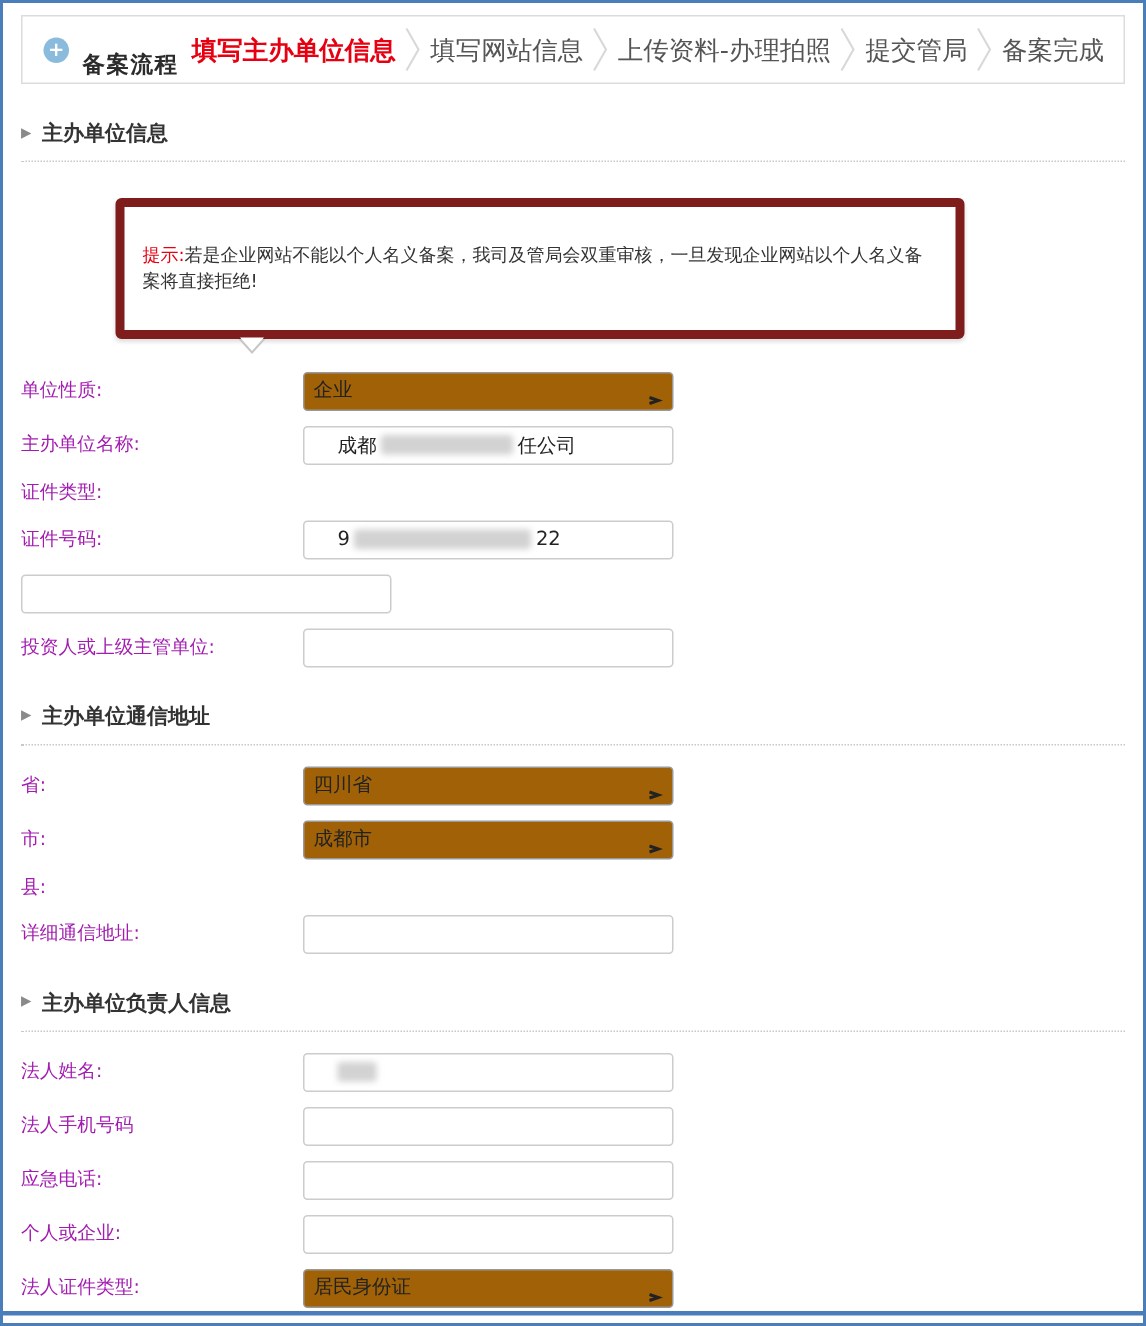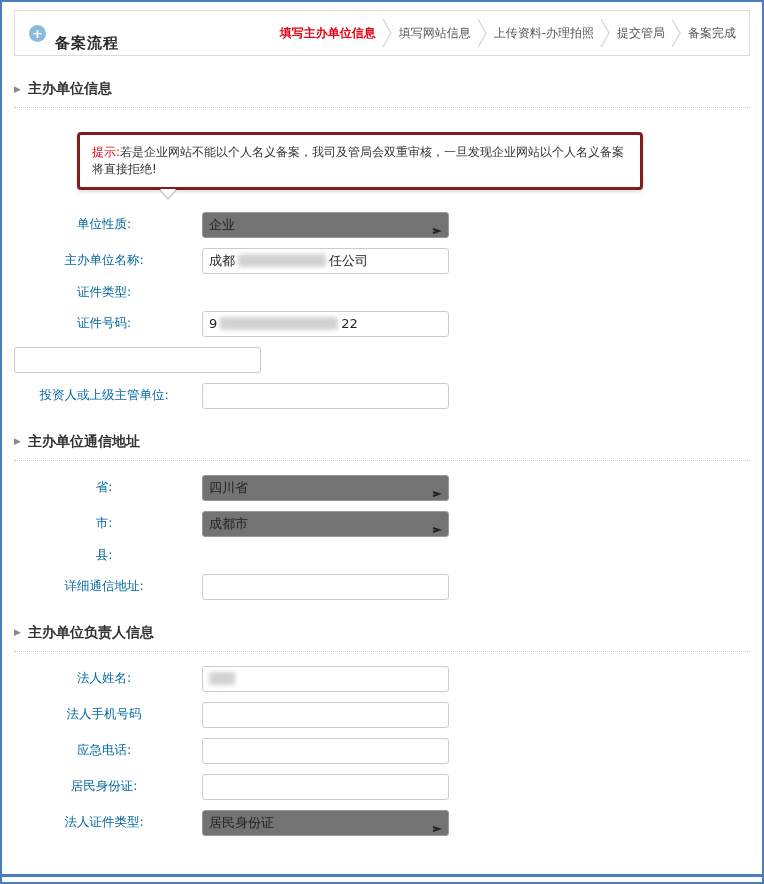--- a/index.html
+++ b/index.html
@@ -26,85 +26,85 @@
   .title-wrap { display:flex; align-items:center; gap:9px; }
   .plus-icon {
     width:17px; height:17px; border-radius:50%;
     background:#8abbdd; color:#fff;
     display:flex; align-items:center; justify-content:center;
     font-size:13px; line-height:1; font-weight:bold;
   }
   .page-title { font-size:15px; font-weight:bold; color:#2b2b2b; letter-spacing:1px;margin-top:20px; }
 
   .steps { display:flex; align-items:center; }
-  .step { font-size:12px; color:#555; padding:0 5px; white-space:nowrap;text-align:center; }
+  .step { font-size:17px; color:#555; padding:0 5px; white-space:nowrap;text-align:center; }
   .step.active { color:#e60012; font-weight:bold; }
   .chev { display:flex; align-items:center; }
 
   
   .content { padding:0 12px; }
   .section-header {
     margin-top:24px;
     display:flex; align-items:center; gap:7px;
     font-size:14px; font-weight:bold; color:#333;
   }
   .arrow-icon { font-size:9px; color:#8a8a8a; line-height:1; }
   .dotted { border-bottom:1px dotted #c8c8c8; margin:9px 0 14px 0; }
 
   
   .tip-row { position:relative; margin:16px 0 22px 63px; width:566px; }
   .tip-box {
-    border:3px solid #7f1d1d; border-radius:4px;
+    border:6px solid #7f1d1d; border-radius:4px;
     box-shadow:0 2px 3px rgba(0,0,0,0.13);
-    padding:9px 12px; font-size:12px; color:#333; background:#fff;
+    padding:24px 12px; font-size:12px; color:#333; background:#fff;
     line-height:1.4;
     margin-top:24px;
   }
   .tip-prefix { color:#e60012; }
   .tip-tail-border {
     position:absolute; left:82px; bottom:-10px; width:0; height:0;
     border-left:9px solid transparent; border-right:9px solid transparent;
     border-top:10px solid #c6c6c6;
   }
   .tip-tail-fill {
     position:absolute; left:83px; bottom:-8px; width:0; height:0;
     border-left:8px solid transparent; border-right:8px solid transparent;
     border-top:9px solid #ffffff;
   }
 
   
   .field-row { display:flex; align-items:center; margin-bottom:10px; }
   .field-label {
-    width:188px; text-align:center; padding-right:8px;
-    font-size:12.5px; color:#0369a1;
+    width:188px; text-align:left; padding-right:8px;
+    font-size:12.5px; color:#a21caf;
   }
   .text-input {
     width:247px; height:26px;
     border:1px solid #ccc; border-radius:3px;
     padding:0 6px; font-size:13px; color:#222;
     font-family:inherit; background:#fff;
   }
   .fake-input {
     width:247px; height:26px;
     border:1px solid #ccc; border-radius:3px;
-    padding:0 6px; font-size:13px; color:#222;
+    padding:0 22px; font-size:13px; color:#222;
     display:flex; align-items:center; gap:3px; background:#fff;
   }
   .blur-block {
     display:inline-block; height:13px;
     background:#d2d2d2; border-radius:2px;
     filter:blur(2px); flex:0 0 auto;
   }
   .select-wrap { position:relative; width:247px; height:26px; }
   .select-wrap select {
     appearance:none; -webkit-appearance:none; -moz-appearance:none;
     width:100%; height:100%;
     border:1px solid #999; border-radius:3px;
     padding:0 22px 0 6px; font-size:13px; color:#222;
-    background:#737373; font-family:inherit;
+    background:#a16207; font-family:inherit;
   }
   .select-chevron { position:absolute; right:7px; top:8px; pointer-events:none; }
 
   .footer-line { position:absolute; left:0; right:0; bottom:5px; height:3px; background:#4a7ebb; }
 </style>
 </head>
 <body>
 
 <div class="header">
   <div class="title-wrap">
@@ -220,21 +220,21 @@
     </div>
     <div class="field-row">
       <div class="field-label">法人手机号码</div>
       <input class="text-input" type="text" style="">
     </div>
     <div class="field-row">
       <div class="field-label">应急电话:</div>
       <input class="text-input" type="text" style="">
     </div>
     <div class="field-row">
-      <div class="field-label">居民身份证:</div>
+      <div class="field-label">个人或企业:</div>
       <input class="text-input" type="text" style="">
     </div>
     <div class="field-row">
       <div class="field-label">法人证件类型:</div>
       <div class="select-wrap"><select><option>居民身份证</option></select><span class="select-chevron"><svg width="11" height="8" viewBox="0 0 11 8">
             <polyline points="2,2 8,4 2,6" fill="none" stroke="#222222" stroke-width="2"></polyline>
           </svg></span></div>
     </div>
   </div>
 

